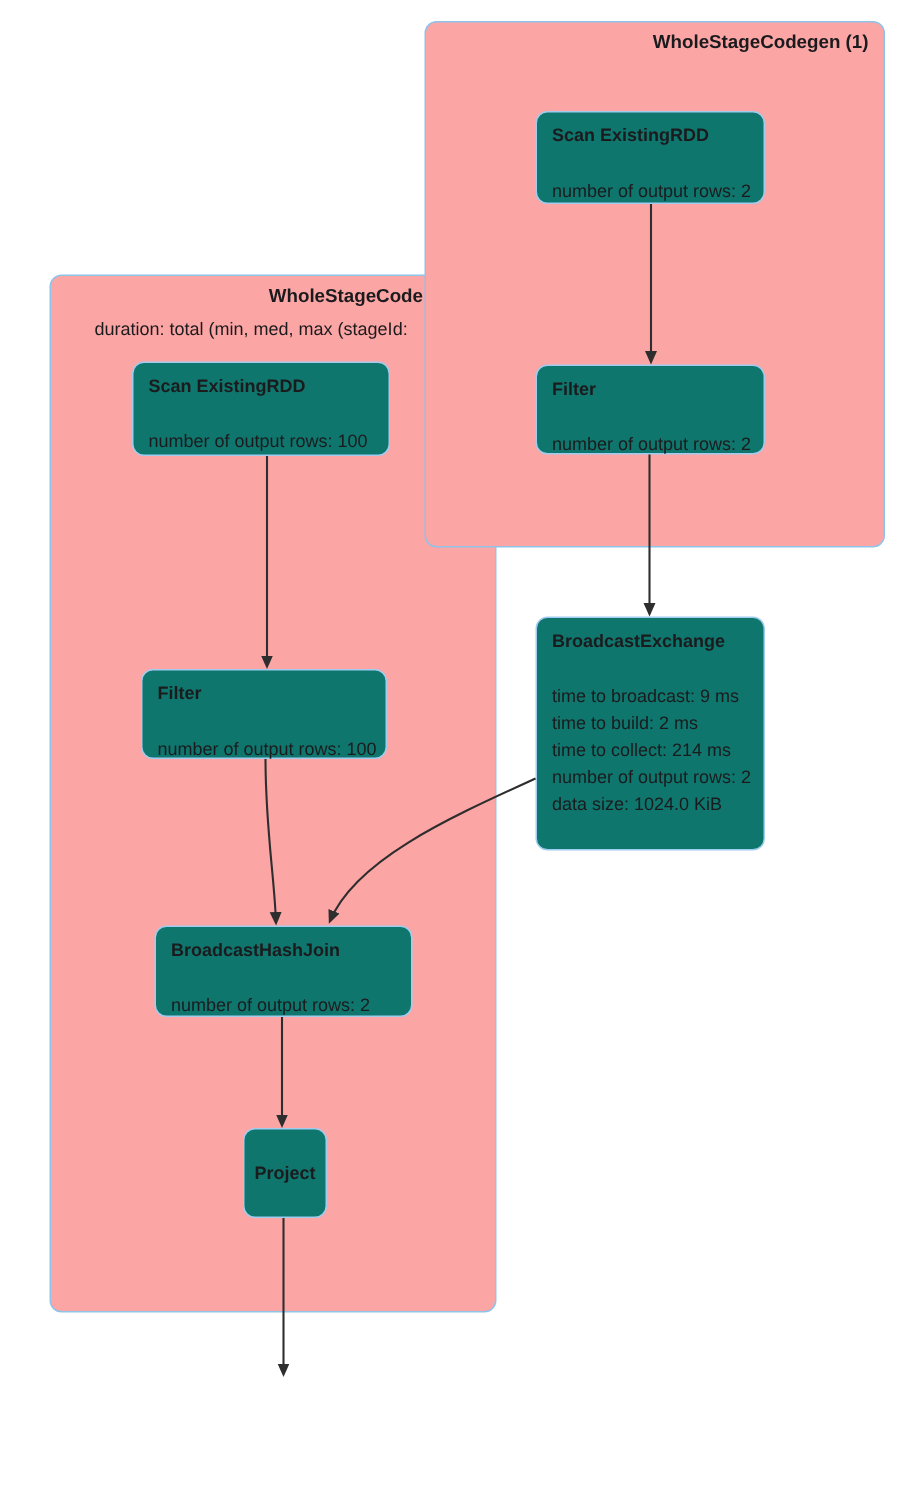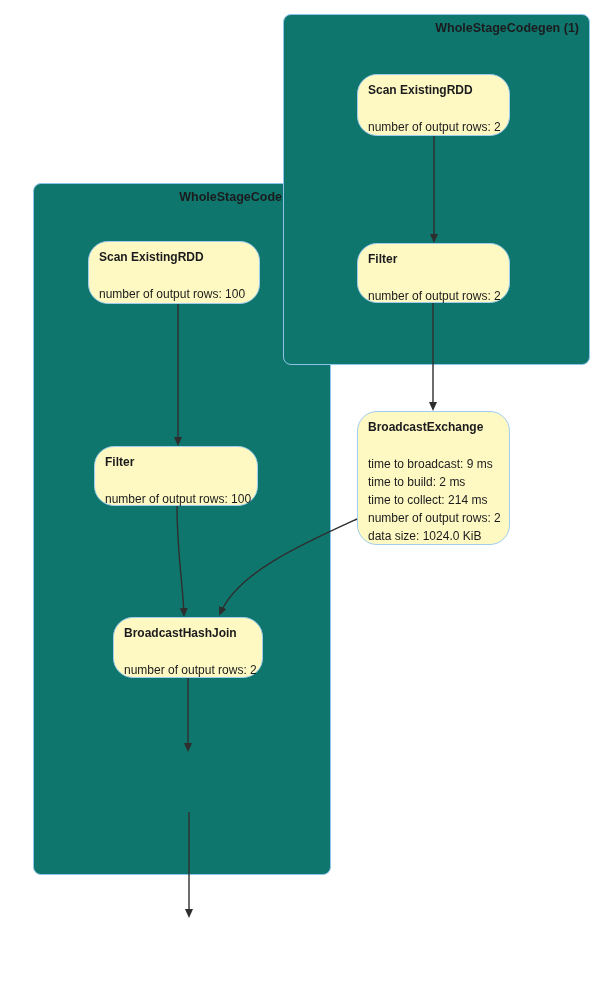--- a/index.html
+++ b/index.html
@@ -7,21 +7,21 @@
     position: relative;
     width: 614px;
     height: 997px;
     background: #ffffff;
     font-family: "Liberation Sans", sans-serif;
     color: #1b1b1d;
     overflow: hidden;
   }
   .cluster {
     position: absolute;
-    background: #0f766e;
+    background: #fca5a5;
     border: 1px solid #8ec3ea;
     border-radius: 8px;
     box-sizing: border-box;
   }
   .cluster-left  { left: 33px;  top: 183px; width: 298px; height: 692px; z-index: 1; }
   .cluster-right { left: 283px; top: 14px;  width: 307px; height: 351px; z-index: 2; }
   .cluster-title {
     position: absolute;
     font-size: 12.5px;
     line-height: 15px;
@@ -29,23 +29,23 @@
     white-space: nowrap;
   }
   .cluster-duration {
     position: absolute;
     font-size: 12px;
     line-height: 13px;
     white-space: nowrap;
   }
   .node {
     position: absolute;
-    background: #fef9c3;
+    background: #0f766e;
     border: 1px solid #9fccef;
-    border-radius: 20px;
+    border-radius: 8px;
     box-sizing: border-box;
     padding: 8px 10px;
     font-size: 12px;
     line-height: 15px;
     z-index: 3;
   }
   .node-title { font-weight: 700; white-space: nowrap; }
   .node-metrics { margin-top: 20px; }
   .metric-line { line-height: 18px; white-space: nowrap; }
   .node-centered {
@@ -66,41 +66,42 @@
     stroke-width: 1.4;
   }
 </style>
 </head>
 <body>
 
 <div id="canvas">
 
   <div class="cluster cluster-left">
     <div class="cluster-title" style="top:6px; right:48px;margin-left:24px;">WholeStageCode</div>
+    <div class="cluster-duration" style="left:29px; top:29px;">duration: total (min, med, max (stageId:</div>
   </div>
 
   <div class="cluster cluster-right">
     <div class="cluster-title" style="top:6px; right:10px;">WholeStageCodegen (1)</div>
   </div>
 
   <div class="node" style="left:357px; top:74px; width:153px; height:62px;">
     <div class="node-title">Scan ExistingRDD</div>
     <div class="node-metrics">
       <div class="metric-line">number of output rows: 2</div>
     </div>
   </div>
 
   <div class="node" style="left:357px; top:243px; width:153px; height:60px;">
     <div class="node-title">Filter</div>
     <div class="node-metrics">
       <div class="metric-line">number of output rows: 2</div>
     </div>
   </div>
 
-  <div class="node" style="left:357px; top:411px; width:153px; height:134px;">
+  <div class="node" style="left:357px; top:411px; width:153px; height:156px;">
     <div class="node-title">BroadcastExchange</div>
     <div class="node-metrics">
       <div class="metric-line">time to broadcast: 9 ms</div>
       <div class="metric-line">time to build: 2 ms</div>
       <div class="metric-line">time to collect: 214 ms</div>
       <div class="metric-line">number of output rows: 2</div>
       <div class="metric-line">data size: 1024.0 KiB</div>
     </div>
   </div>
 
@@ -111,27 +112,30 @@
     </div>
   </div>
 
   <div class="node" style="left:94px; top:446px; width:164px; height:60px;">
     <div class="node-title">Filter</div>
     <div class="node-metrics">
       <div class="metric-line">number of output rows: 100</div>
     </div>
   </div>
 
-  <div class="node" style="left:113px; top:617px; width:150px; height:61px;">
+  <div class="node" style="left:103px; top:617px; width:172px; height:61px;">
     <div class="node-title">BroadcastHashJoin</div>
     <div class="node-metrics">
       <div class="metric-line">number of output rows: 2</div>
     </div>
   </div>
 
+  <div class="node node-centered" style="left:162px; top:752px; width:56px; height:60px;">
+    <div class="node-title">Project</div>
+  </div>
 
 
   <svg id="edges" width="614" height="997" viewBox="0 0 614 997">
     <defs>
       <marker id="arrowhead" markerUnits="userSpaceOnUse" markerWidth="10" markerHeight="10" viewBox="0 0 10 10" refX="7" refY="5" orient="auto">
         <path d="M0,1 L9,5 L0,9 z" fill="#2e2e2e"></path>
       </marker>
     </defs>
     <path class="edge" d="M434 136 V241" marker-end="url(#arrowhead)"></path>
     <path class="edge" d="M433 303 V409" marker-end="url(#arrowhead)"></path>

